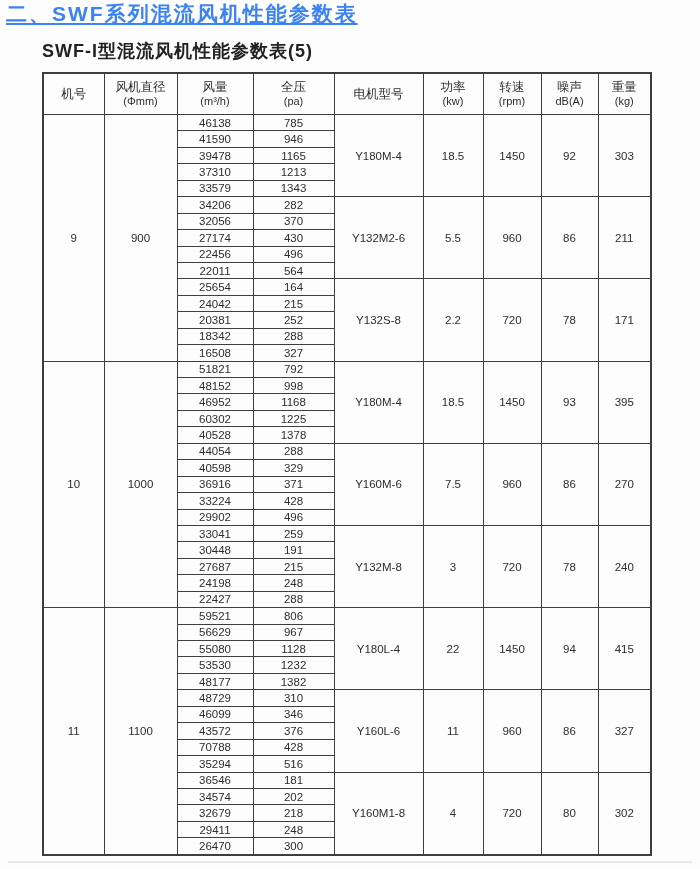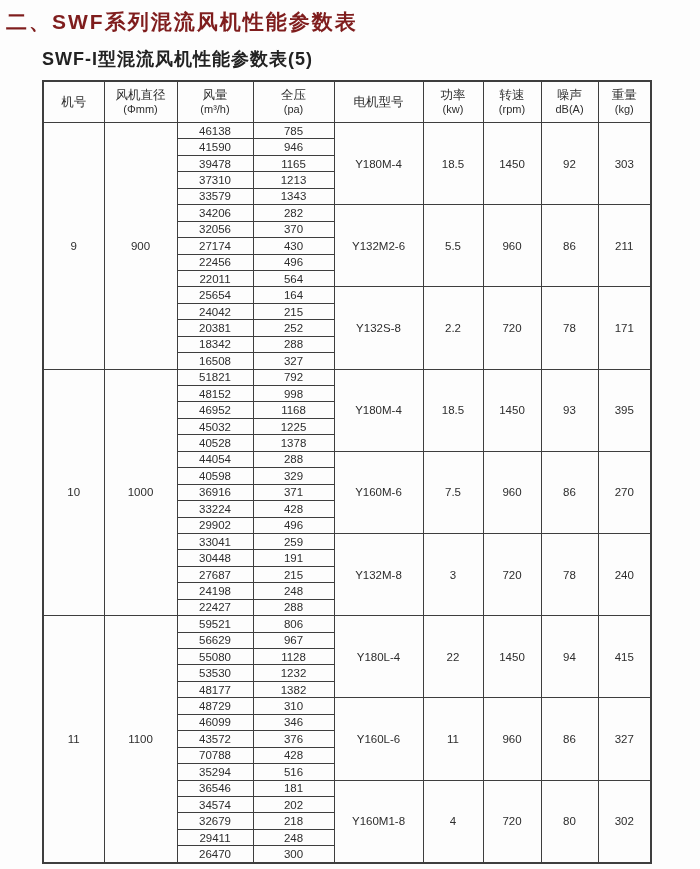--- a/index.html
+++ b/index.html
@@ -10,25 +10,26 @@
     color: #2b2b2b;
   }
   .page {
     position: relative;
     width: 700px;
     height: 869px;
     background: #fdfdfd;
     overflow: hidden;
   }
   .doc-title {
-    margin: 8px 0 0 6px;
+    margin: 0 0 0 6px;
     font-size: 21px;
     font-weight: bold;
     letter-spacing: 2px;
-    color: #7f1d1d;
+    color: #3b82f6;
+    text-decoration: underline;
   }
   .doc-subtitle {
     width: 608px;
     margin: 11px 0 9px 42px;
     text-align: left;
     font-size: 18px;
     font-weight: bold;
     letter-spacing: 1px;
     color: #222;
   }
@@ -224,21 +225,21 @@
         </tr>
         <tr>
           <td>48152</td>
           <td>998</td>
         </tr>
         <tr>
           <td>46952</td>
           <td>1168</td>
         </tr>
         <tr>
-          <td>45032</td>
+          <td>60302</td>
           <td>1225</td>
         </tr>
         <tr>
           <td>40528</td>
           <td>1378</td>
         </tr>
         <tr>
           <td>44054</td>
           <td>288</td>
           <td rowspan="5">Y160M-6</td>

